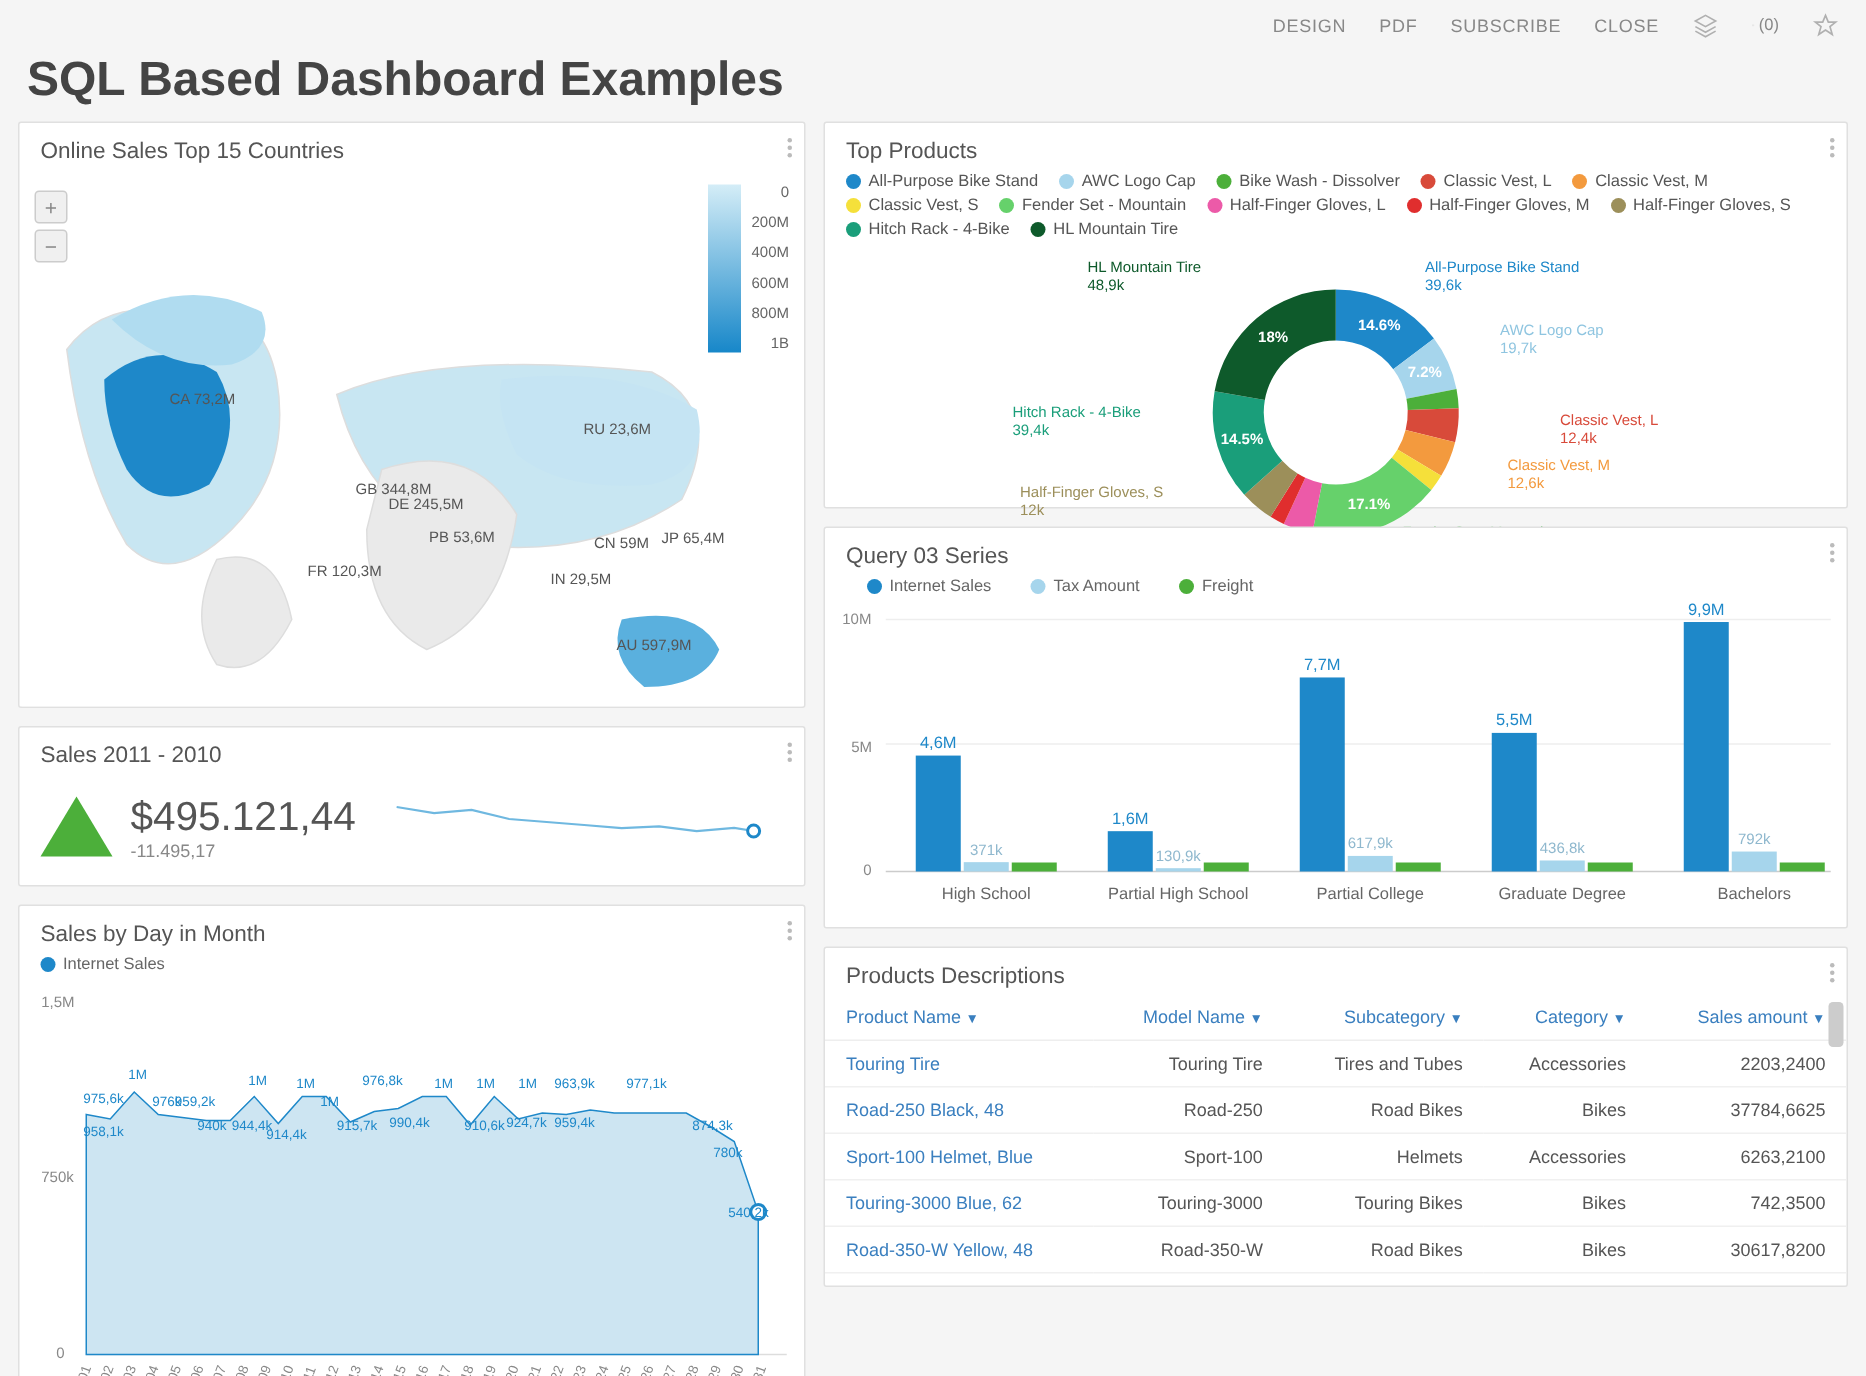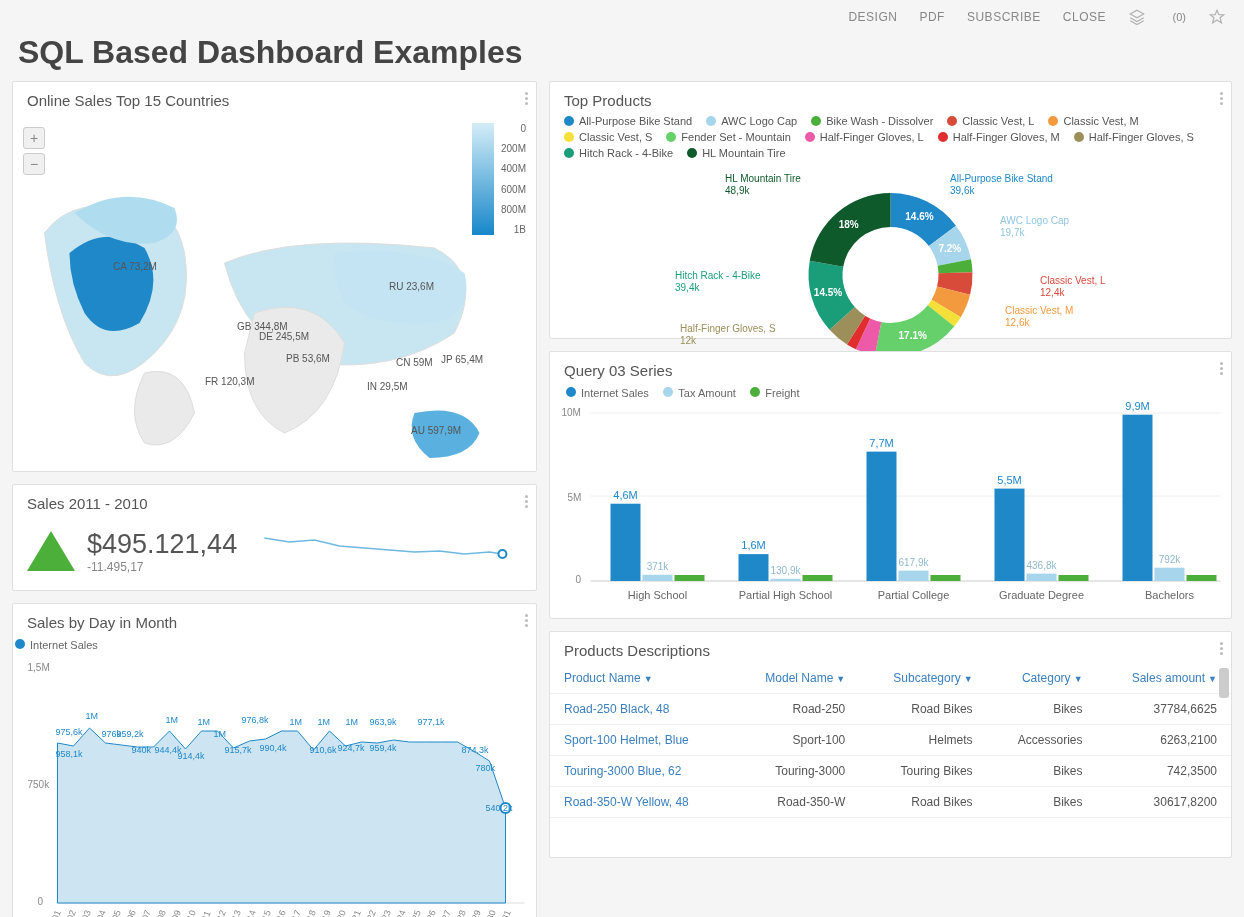--- a/index.html
+++ b/index.html
@@ -27,21 +27,21 @@
 
 
 .kpi { display:flex; align-items:center; padding:10px 14px 14px 14px; }
 .kpi-tri { width:0; height:0; border-left:24px solid transparent; border-right:24px solid transparent; border-bottom:40px solid #4caf3a; margin-right:12px; }
 .kpi-vals .big { font-size:27px; color:#555; font-weight:300; }
 .kpi-vals .delta { font-size:12px; color:#888; }
 .kpi-spark { flex:1; height:50px; margin-left:10px; }
 
 
 .area-panel { height:335px; }
-.legend-dot { display:inline-flex; align-items:flex-start; font-size:11px; color:#666; margin:0 8px 0 2px; }
+.legend-dot { display:inline-flex; align-items:center; font-size:11px; color:#666; margin:0 8px 0 14px; }
 .legend-dot i { width:10px; height:10px; border-radius:50%; display:inline-block; margin-right:5px; }
 .axis-label { font-size:10px; fill:#888; }
 .point-label { font-size:9px; fill:#1e88c9; }
 
 
 .donut-panel { height:258px; }
 .legend-block { padding:2px 14px 6px 14px; display:flex; flex-wrap:wrap; gap:4px 14px; font-size:11px; color:#555; }
 .legend-block span { display:inline-flex; align-items:center; }
 .legend-block i { width:10px; height:10px; border-radius:50%; margin-right:5px; }
 .donut-wrap { position:relative; height:220px; }
@@ -375,20 +375,27 @@
             <tr>
         <th><span>Product Name</span><span class="sort-icon">▼</span></th>
         <th class="r"><span>Model Name</span><span class="sort-icon">▼</span></th>
         <th class="r"><span>Subcategory</span><span class="sort-icon">▼</span></th>
         <th class="r"><span>Category</span><span class="sort-icon">▼</span></th>
         <th class="r"><span>Sales amount</span><span class="sort-icon">▼</span></th>
       </tr>
           </thead>
       <tbody id="tbody">
             <tr>
+              <td class="link">Touring Tire</td>
+              <td class="r">Touring Tire</td>
+              <td class="r">Tires and Tubes</td>
+              <td class="r">Accessories</td>
+              <td class="r">2203,2400</td>
+            </tr>
+            <tr>
               <td class="link">Road-250 Black, 48</td>
               <td class="r">Road-250</td>
               <td class="r">Road Bikes</td>
               <td class="r">Bikes</td>
               <td class="r">37784,6625</td>
             </tr>
             <tr>
               <td class="link">Sport-100 Helmet, Blue</td>
               <td class="r">Sport-100</td>
               <td class="r">Helmets</td>

